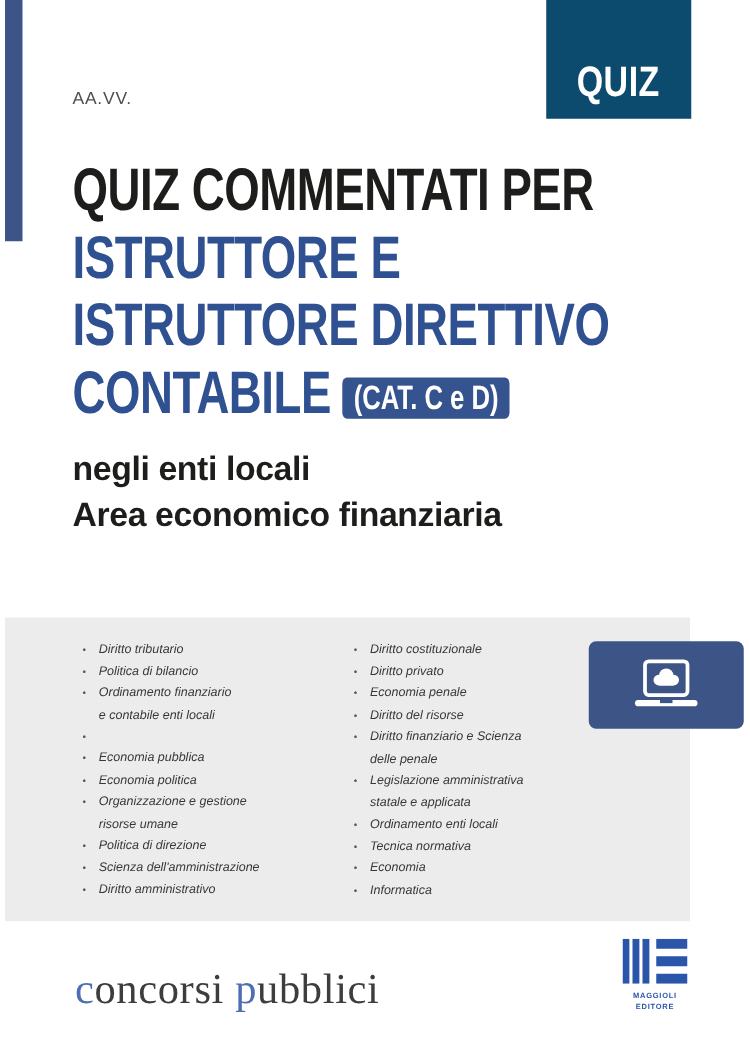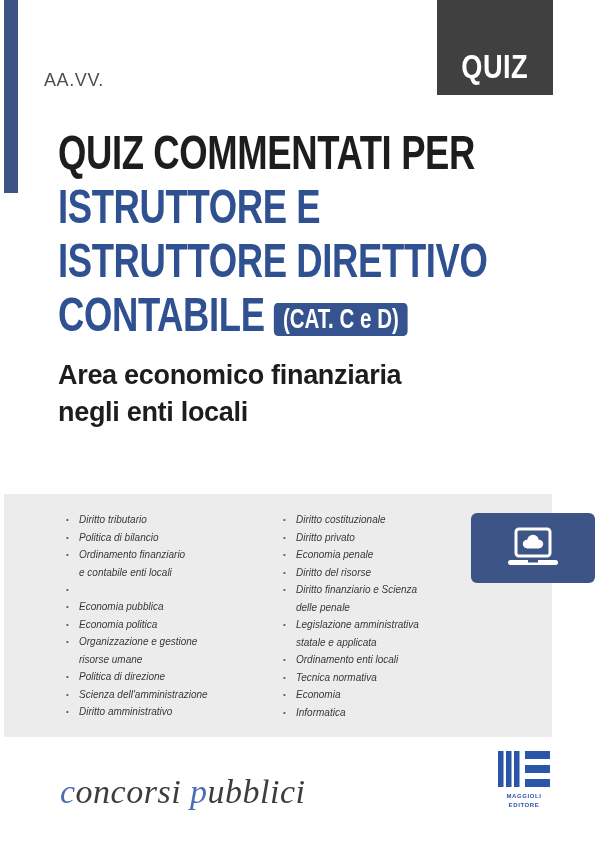--- a/index.html
+++ b/index.html
@@ -4,29 +4,29 @@
 <style>
   html,body { margin:0; padding:0; background:#fff; }
   .page {
     position:relative; width:600px; height:846px; background:#ffffff;
     overflow:hidden; font-family:"Liberation Sans", sans-serif;
   }
 
   
   .left-bar { position:absolute; left:4px; top:0; width:14px; height:193px; background:#3d5586; }
   .quiz-box {
-    position:absolute; left:437px; top:0; width:116px; height:95px; background:#404040;
+    position:absolute; left:437px; top:0; width:116px; height:95px; background:#0c4a6e;
     display:flex; align-items:flex-end; justify-content:center; box-sizing:border-box; padding-bottom:12px;
   }
   .quiz-box .t {
     display:inline-block; color:#fff; font-weight:bold; font-size:34px; line-height:1;
     transform:scaleX(0.8); transform-origin:center bottom; letter-spacing:0.5px;
   }
 
-  .author { position:absolute; left:44px; top:70px; font-size:18px; color:#4d4d4d; letter-spacing:0.6px; }
+  .author { position:absolute; left:58px; top:70px; font-size:14px; color:#4d4d4d; letter-spacing:0.6px; }
 
   
   .title {
     position:absolute; left:58px; top:126px; font-weight:bold; font-size:48px; line-height:54px;
     white-space:nowrap; letter-spacing:-0.5px; transform:scaleX(0.76); transform-origin:0 0;
   }
   .title .l1 { color:#1d1d1b; }
   .title .lb { color:#2f5191; }
   .badge {
     display:inline-block; background:#35548f; color:#ffffff; font-size:27px; line-height:33px;
@@ -52,21 +52,21 @@
 
   
   .icon-box {
     position:absolute; left:471px; top:513px; width:124px; height:70px; background:#3d5586;
     border-radius:6px; display:flex; align-items:center; justify-content:center;
   }
 
   
   .brand {
     position:absolute; left:60px; top:774px; font-family:"Liberation Serif", serif;
-    font-size:34px; line-height:36px; color:#3d3d3c; letter-spacing:0.5px;font-style:italic;
+    font-size:34px; line-height:36px; color:#3d3d3c; letter-spacing:0.5px;
   }
   .brand .blue { color:#4f6db3; }
 
   .publisher { position:absolute; left:497px; top:751px; width:54px; text-align:center; color:#2b55a8; }
   .publisher .pname { font-size:6px; font-weight:bold; line-height:7px; letter-spacing:0.6px; margin-top:2px; }
 </style>
 </head>
 <body>
 
 <div class="page">
@@ -80,22 +80,22 @@
   <div class="author">AA.VV.</div>
 
   <div class="title">
     <div class="l1">QUIZ COMMENTATI PER</div>
     <div class="lb">ISTRUTTORE E</div>
     <div class="lb">ISTRUTTORE DIRETTIVO</div>
     <div class="lb"><span>CONTABILE</span><span class="badge">(CAT. C e D)</span></div>
   </div>
 
   <div class="subtitle">
+    <div>negli enti locali</div>
     <div>Area economico finanziaria</div>
-    <div>negli enti locali</div>
   </div>
 
   <div class="panel"></div>
 
   <ul class="topics left">
       <li>
         <span class="blt">•</span>
         <span class="txt">Diritto tributario</span>
       </li>
       <li>

